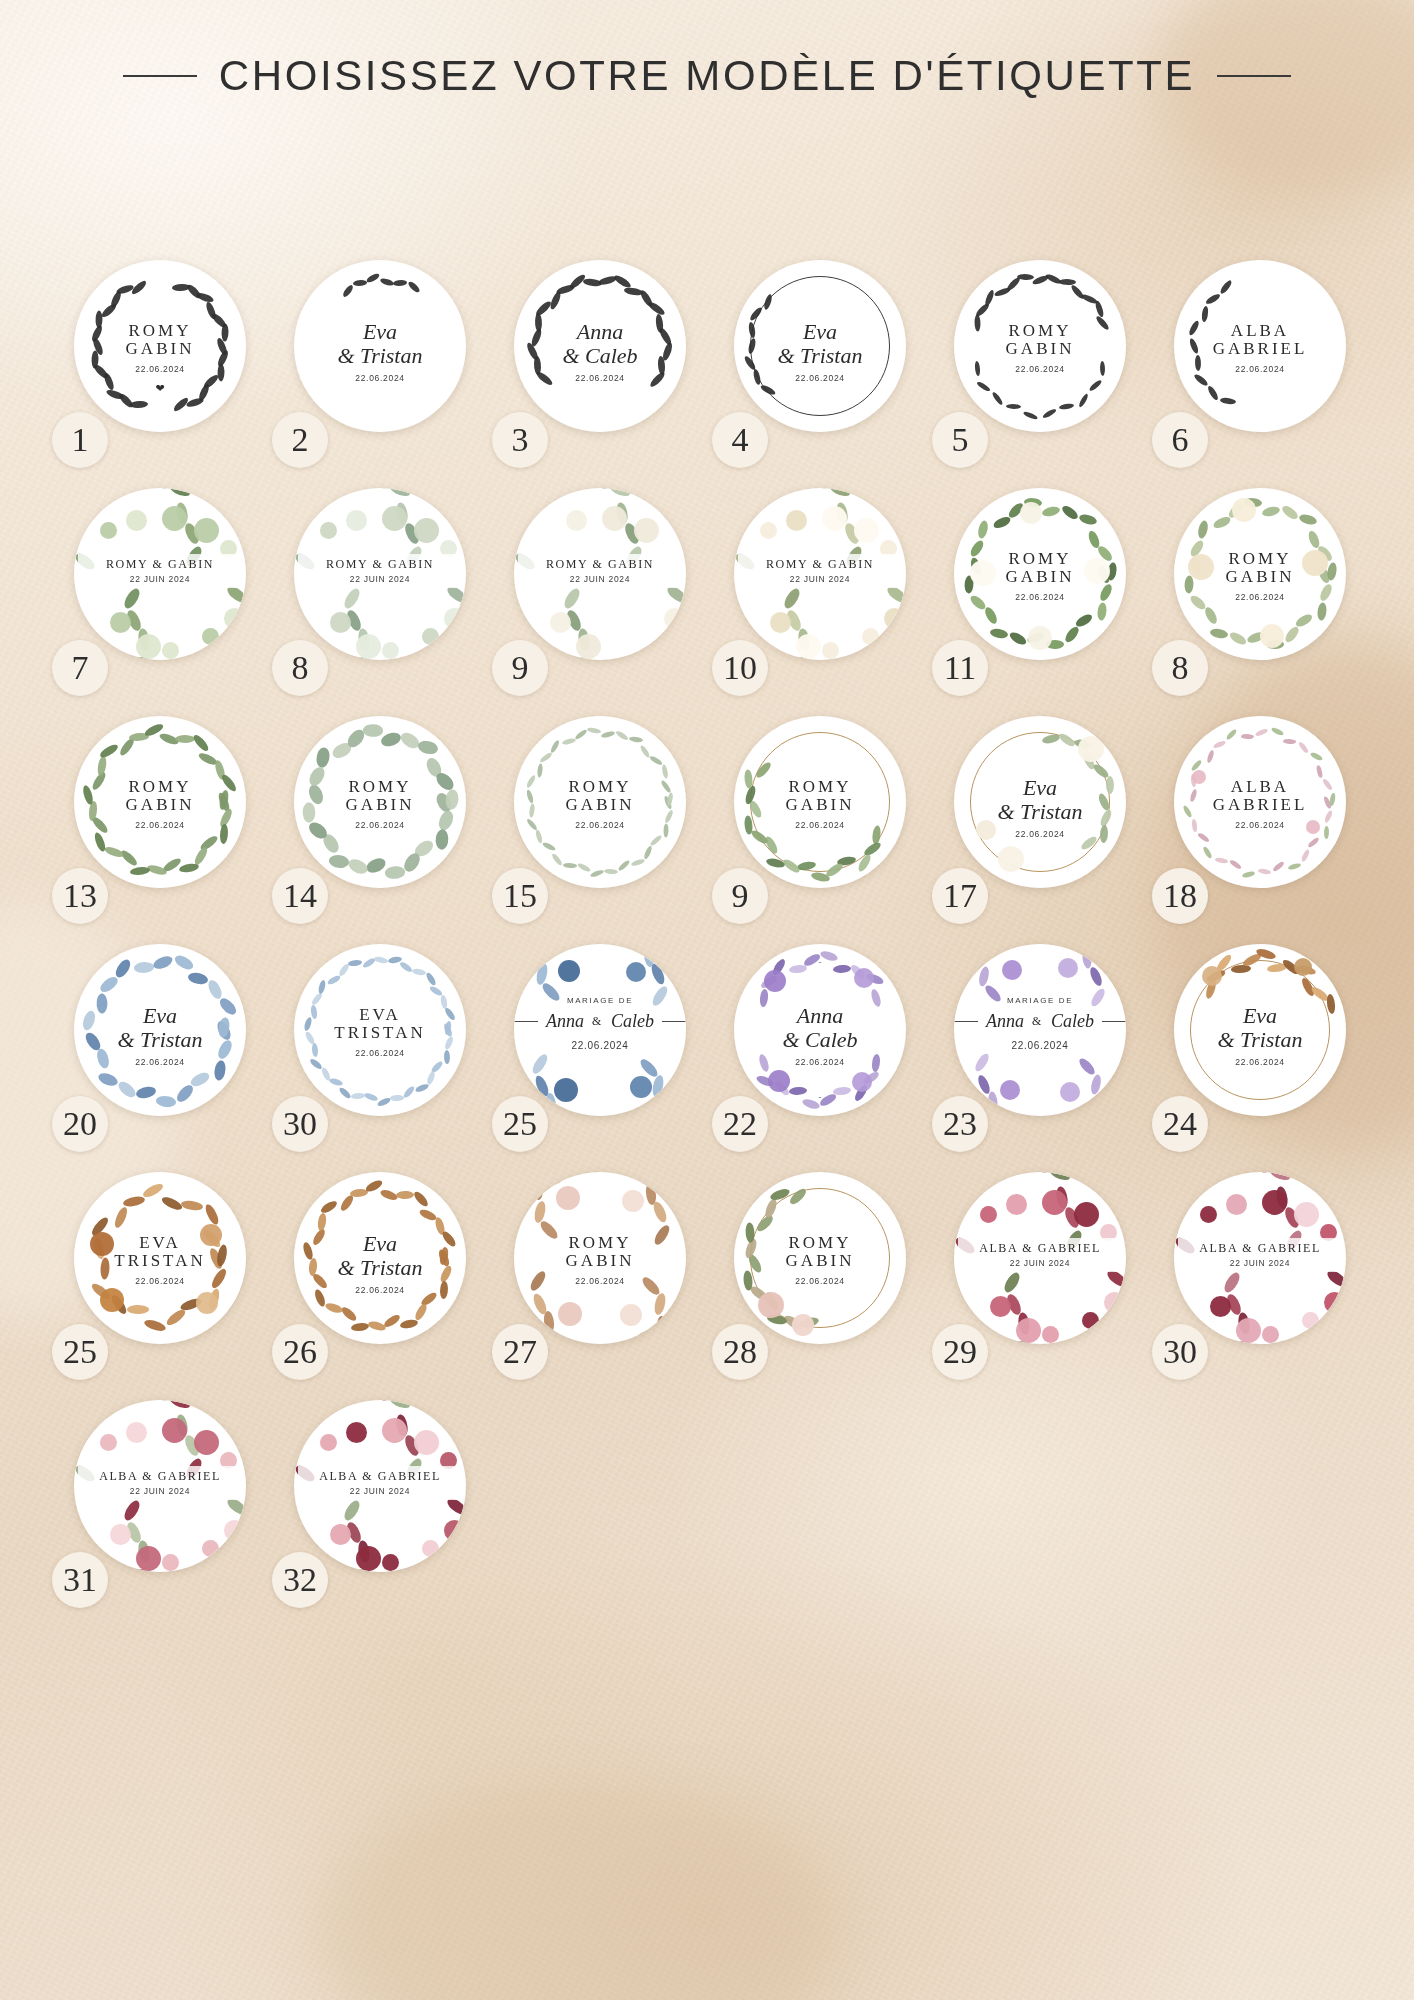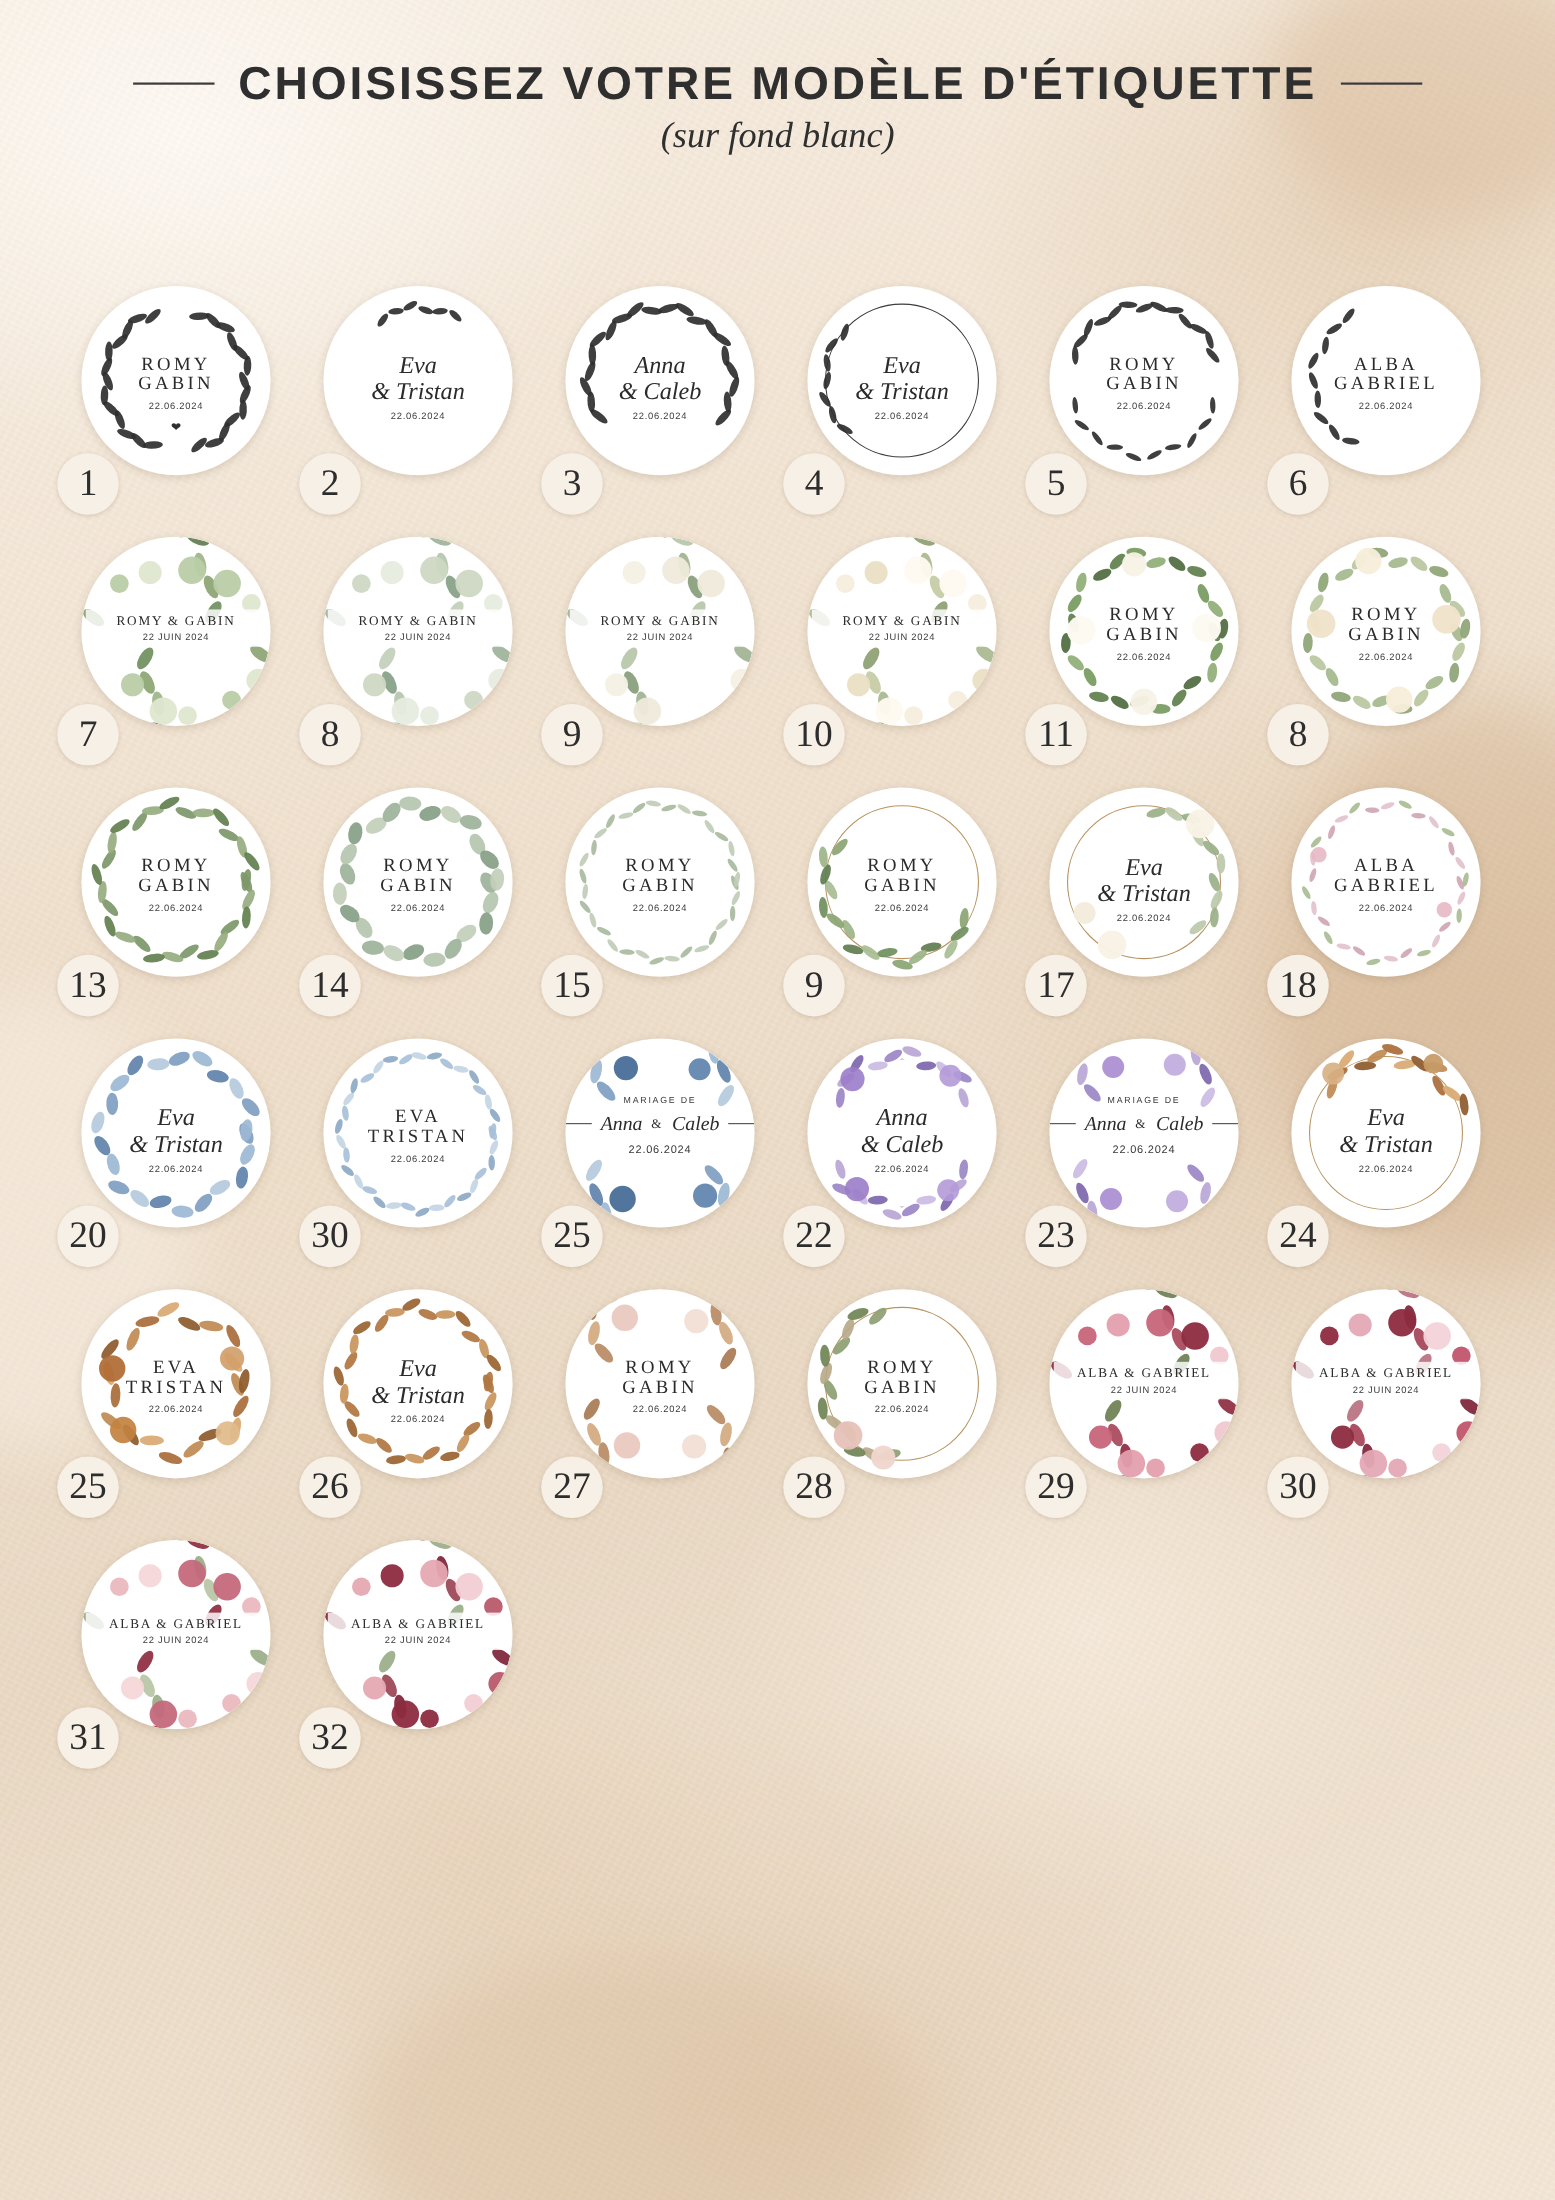--- a/index.html
+++ b/index.html
@@ -60,21 +60,21 @@
   .title-rule {
     height: 2px;
     width: 74px;
     background: #3a3a3a;
   }
   .title {
     font-family: "Liberation Sans", sans-serif;
     font-size: 42px;
     letter-spacing: 2.6px;
     color: #2f2f2f;
-    font-weight: 700;
+    font-weight: 400;
     white-space: nowrap;
   }
   .subtitle {
     margin-top: 6px;
     font-family: "Liberation Serif", serif;
     font-style: italic;
     font-size: 33px;
     color: #2f2f2f;
   }
 
@@ -248,21 +248,20 @@
 <div class="bg-blot" style="width:380px;height:520px;top:640px;right:-120px;background:rgba(209,177,142,0.40);"></div>
 <div class="bg-blot" style="width:520px;height:300px;bottom:-80px;left:320px;background:rgba(216,188,156,0.38);"></div>
 <div class="bg-blot" style="width:300px;height:420px;top:900px;left:-120px;background:rgba(246,237,225,0.55);"></div>
 
 <div class="header">
   <div class="title-row">
     <div class="title-rule"></div>
     <div class="title">CHOISISSEZ VOTRE MODÈLE D'ÉTIQUETTE</div>
     <div class="title-rule"></div>
   </div>
-  <div class="subtitle">(sur fond blanc)</div>
 </div>
 
 <div class="grid" id="grid">
     <div class="cell">
       <div class="sticker">
         <div class="sticker-inner">
           <div class="leaf" style="left:55.794751113808545px;top:140.76094248872633px;width:18px;height:7px;background:#2f2f2f;opacity:0.92;transform:rotate(2deg);border-radius:60% 40% 60% 40%;"></div>
           <div class="leaf" style="left:43.401498858588155px;top:136.97146703596798px;width:18px;height:7px;background:#2f2f2f;opacity:0.92;transform:rotate(49.66666666666667deg);border-radius:60% 40% 60% 40%;"></div>
           <div class="leaf" style="left:31.708051900663577px;top:130.5066603438212px;width:18px;height:7px;background:#2f2f2f;opacity:0.92;transform:rotate(25.333333333333343deg);border-radius:60% 40% 60% 40%;"></div>
           <div class="leaf" style="left:26.21257325408252px;top:118.06173905376488px;width:18px;height:7px;background:#2f2f2f;opacity:0.92;transform:rotate(73deg);border-radius:60% 40% 60% 40%;"></div>

